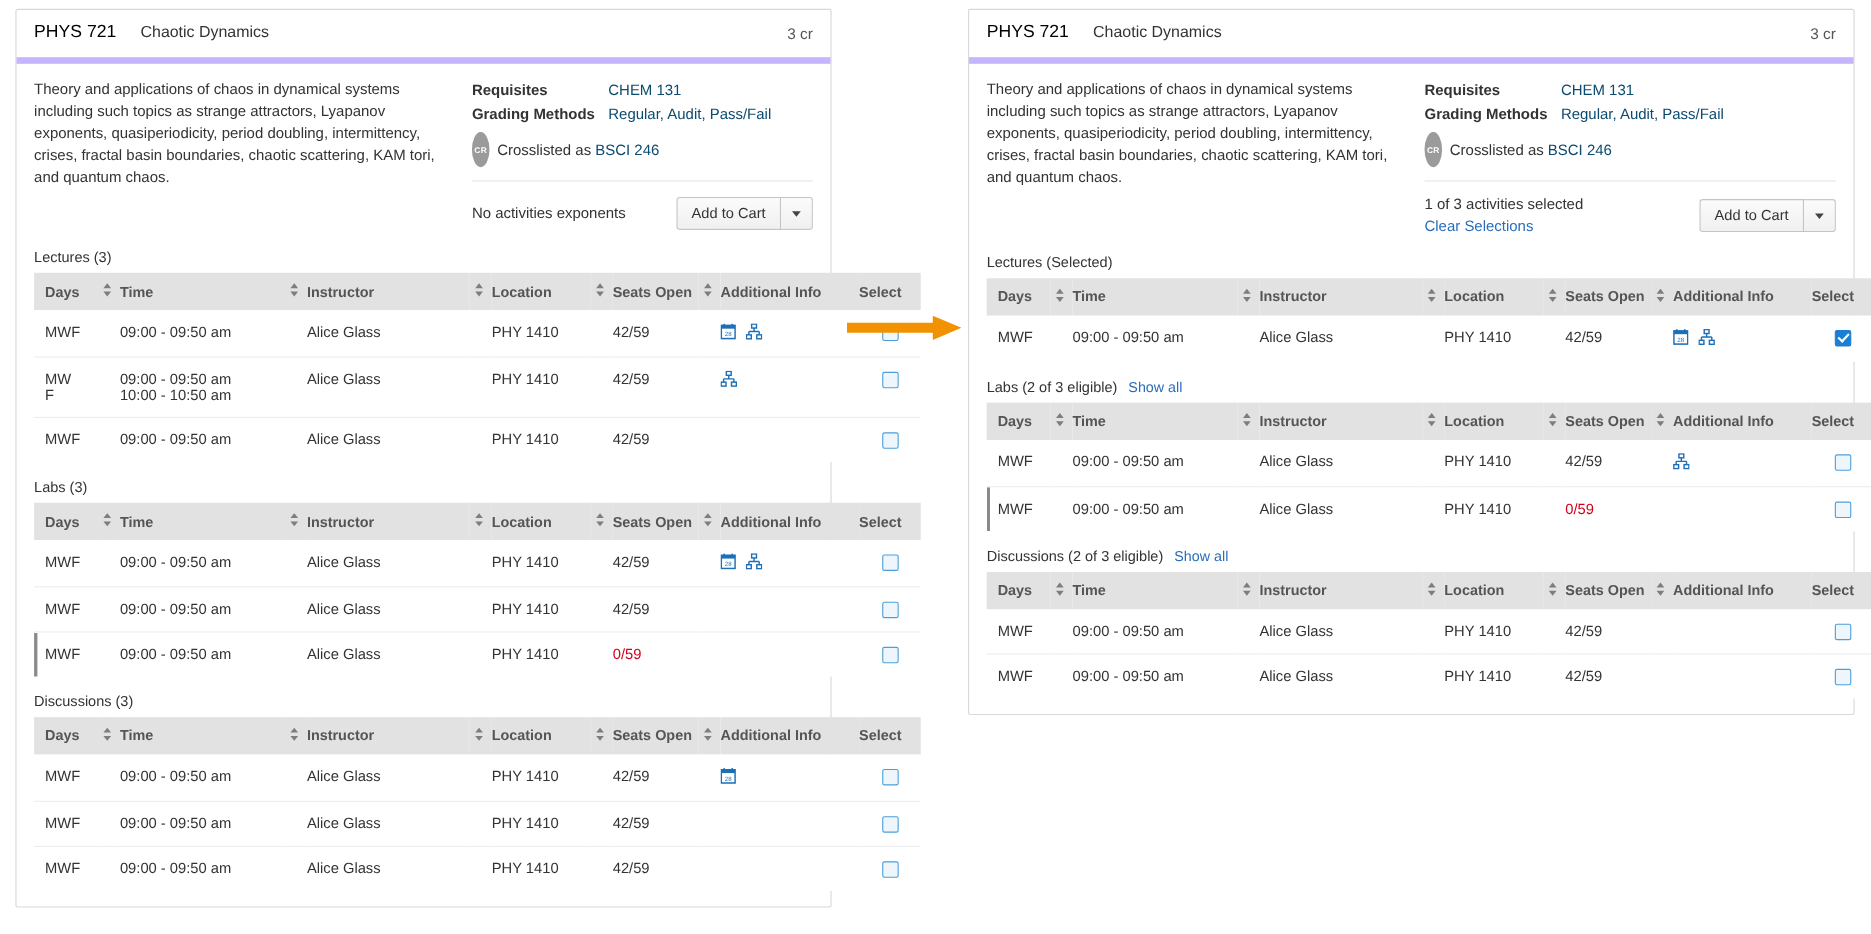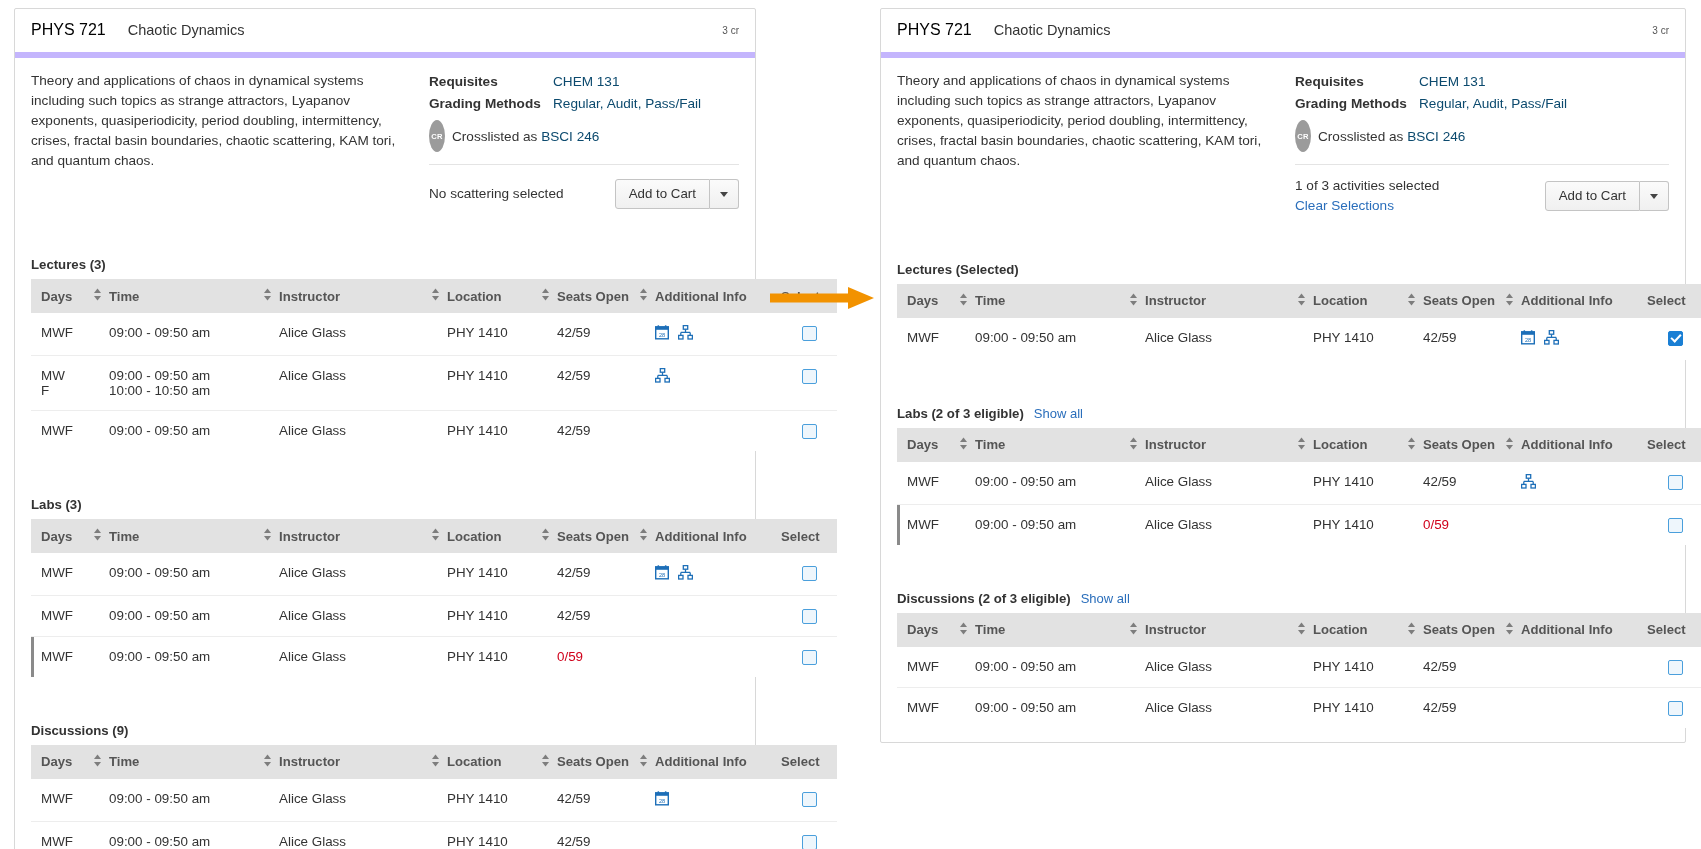--- a/index.html
+++ b/index.html
@@ -34,21 +34,21 @@
     padding: 12px 16px 13px 16px;
     border-bottom: 6px solid #c4b5fd;
   }
   .course-title {
     font-size: 14.5px;
     color: #333333;
     margin-left: 22px;
     flex: 1;
   }
   .course-credits {
-    font-size: 10px;
+    font-size: 14px;
     color: #555555;
   }
 
   
   .course-body {
     display: flex;
     padding: 13px 16px 0 16px;
   }
   .desc {
     font-size: 13.6px;
@@ -154,21 +154,21 @@
   
   .section { padding: 0 16px; }
   .section-title {
     font-size: 13.2px;
     font-weight: bold;
     color: #333333;
     padding: 15px 0 7px 0;
     display: flex;
     align-items: baseline;
   }
-  .section-title .eligible { font-weight: bold; margin-top: 31px; }
+  .section-title .eligible { font-weight: normal; }
   .section-title .showall {
     font-weight: normal;
     color: #2a6ebb;
     margin-left: 10px;
     font-size: 13px;
     cursor: pointer;
   }
 
   
   table.acts {
@@ -299,21 +299,21 @@
           <span class="meta-value">Regular, Audit, Pass/Fail</span>
         </div>
         <div class="crosslist-row">
           <span class="cr-badge">CR</span>
           <span>Crosslisted as</span>
           <span>&nbsp;</span>
           <a class="link">BSCI 246</a>
         </div>
         <div class="meta-divider"></div>
         <div class="cart-row">
-          <div class="cart-status">No scattering selected</div>
+          <div class="cart-status">No activities exponents</div>
           <div class="btn-group">
             <button class="btn">Add to Cart</button>
             <div class="btn-caret">
               <span class="caret"></span>
             </div>
           </div>
         </div>
       </div>
     </div>
 
@@ -552,21 +552,21 @@
                 <td>
                   <span class="info-cell"></span>
                 </td>
                 <td class="sel"><span class="cbox"></span></td>
               </tr>
             </tbody>
           </table>
         </div>
         <div class="section">
           <div class="section-title">
-            <span class="eligible">Discussions (9)</span>
+            <span class="eligible">Discussions (3)</span>
           </div>
           <table class="acts">
             <colgroup>
               <col class="c-days">
               <col class="c-sort1">
               <col class="c-time">
               <col class="c-sort2">
               <col class="c-inst">
               <col class="c-sort3">
               <col class="c-loc">

